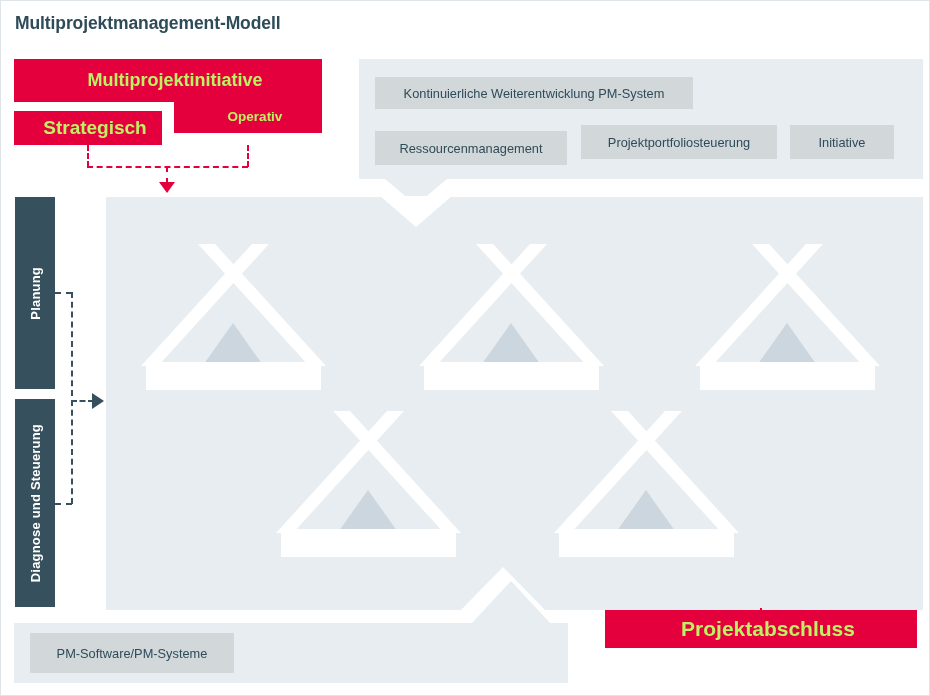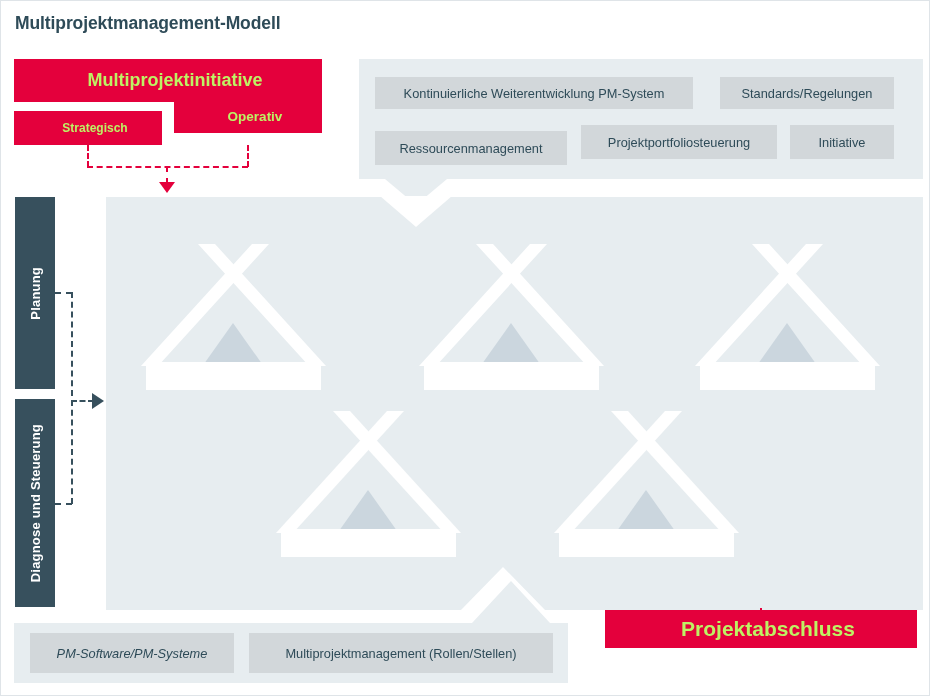--- a/index.html
+++ b/index.html
@@ -49,21 +49,21 @@
     width: 308px;
     height: 43px;
     font-size: 18px;
     font-weight: bold;
   }
   .strat-box {
     left: 13px;
     top: 110px;
     width: 148px;
     height: 34px;
-    font-size: 12px;
+    font-size: 19px;
     font-weight: bold;
   }
   .oper-box {
     left: 173px;
     top: 98px;
     width: 148px;
     height: 34px;
     font-size: 13.5px;
     font-weight: bold;
   }
@@ -309,21 +309,20 @@
 <body>
 
 <div id="root">
 
   <div class="page-title nosel">Multiprojektmanagement-Modell</div>
 
   <div class="panel-top"></div>
   <div class="panel-top-point"></div>
 
   <div class="chip" style="left:374px; top:76px; width:318px; height:32px;">Kontinuierliche Weiterentwicklung PM-System</div>
-  <div class="chip" style="left:719px; top:76px; width:174px; height:32px;">Standards/Regelungen</div>
   <div class="chip" style="left:374px; top:124px; width:192px; height:34px;margin-top:6px;">Ressourcenmanagement</div>
   <div class="chip" style="left:789px; top:124px; width:104px; height:34px;">Initiative</div>
   <div class="chip" style="left:580px; top:124px; width:196px; height:34px;">Projektportfoliosteuerung</div>
 
   <div class="panel-main"></div>
   <div class="notch-top"></div>
   <div class="notch-bottom"></div>
 
   <div class="tent" style="left:140px; top:243px;">
     <svg width="185" height="146" viewBox="0 0 185 146" aria-hidden="true">
@@ -376,22 +375,21 @@
         <polygon points="128,0 111,0 0,122 17,122"></polygon>
       </g>
       <polygon points="92,79 131,134 53,134" fill="#cbd6de"></polygon>
       <rect x="5" y="118" width="175" height="28" fill="#ffffff"></rect>
     </svg>
   </div>
 
   <div class="panel-bottom-point"></div>
   <div class="panel-bottom"></div>
 
-  <div class="chip" style="left:29px; top:632px; width:204px; height:40px;font-style:italic;">PM-Software/PM-Systeme</div>
-  <div class="chip" style="left:248px; top:632px; width:304px; height:40px;">Multiprojektmanagement (Rollen/Stellen)</div>
+  <div class="chip" style="left:29px; top:632px; width:204px; height:40px;">PM-Software/PM-Systeme</div>
 
   <div class="red-box mpi-box nosel">Multiprojektinitiative</div>
   <div class="red-box strat-box nosel">Strategisch</div>
   <div class="red-box oper-box nosel">Operativ</div>
 
   <div class="rc rc-v-left"></div>
   <div class="rc rc-v-right"></div>
   <div class="rc rc-h"></div>
   <div class="rc rc-v-mid"></div>
   <div class="rc-arrow-down"></div>

